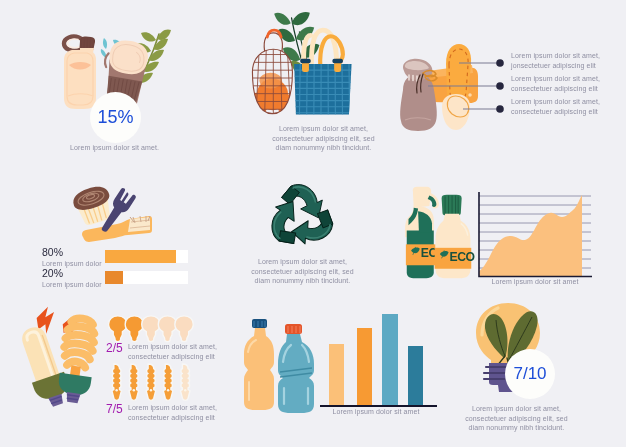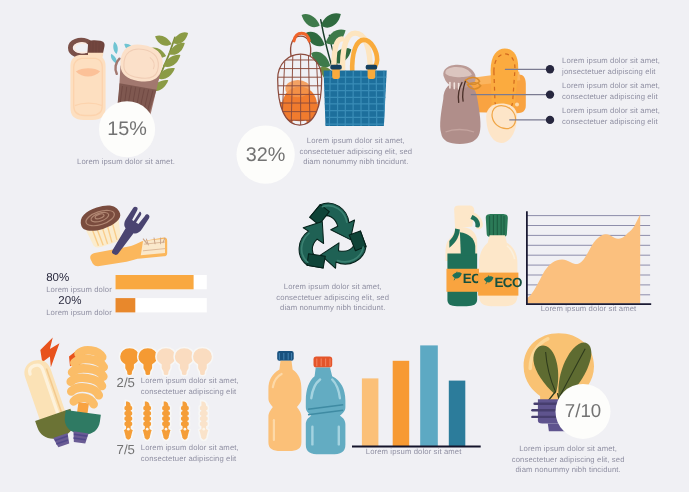--- a/index.html
+++ b/index.html
@@ -1,22 +1,22 @@
 <!DOCTYPE html>
 <html><head>
 <meta charset="utf-8">
 <style>
   html,body{margin:0;padding:0;}
   body{width:626px;height:447px;background:#f0f0f4;font-family:"Liberation Sans",sans-serif;overflow:hidden;}
   .stage{position:relative;width:626px;height:447px;background:#f0f0f4;}
   .abs{position:absolute;}
-  .pct-circle{position:absolute;border-radius:50%;background:#fdfdfb;display:flex;align-items:center;justify-content:center;color:#737373;font-weight:400;}
+  .pct-circle{position:absolute;border-radius:50%;background:#fdfdfb;display:flex;align-items:center;justify-content:center;color:#1d4ed8;font-weight:400;}
   .body-text{position:absolute;color:#8f8fa2;font-size:7px;line-height:9.6px;letter-spacing:0.1px;}
   .pct-label{position:absolute;color:#2b2b3f;font-size:10.5px;}
-  .frac{position:absolute;color:#737373;font-size:12px;}
+  .frac{position:absolute;color:#a21caf;font-size:12px;}
   svg{display:block;overflow:visible;}
 </style>
 </head>
 <body>
 
 <div class="stage">
 
   <div class="abs" style="left:56px;top:28px;">
     <svg width="112" height="104" viewBox="0 0 112 104">
 
@@ -156,23 +156,20 @@
             <path d="M106 50 l.6 64"></path>
             <path d="M114 50 l.8 64"></path>
         </g>
         <rect x="60" y="47" width="8" height="15" rx="2.5" fill="#f9ab3c"></rect>
         <rect x="97" y="47" width="8" height="15" rx="2.5" fill="#f9ab3c"></rect>
         <rect x="58" y="47" width="12" height="5" rx="2" fill="#16405f"></rect>
         <rect x="95" y="47" width="12" height="5" rx="2" fill="#16405f"></rect>
       </g>
     </svg>
   </div>
-  <div class="pct-circle" style="left:215px;top:114px;width:53px;height:53px;font-size:18px;">
-    <span>32%</span>
-  </div>
   <div class="body-text" style="left:270px;top:124px;width:107px;text-align:center;">Lorem ipsum dolor sit amet, consectetuer adipiscing elit, sed diam nonummy nibh tincidunt.</div>
 
   <div class="abs" style="left:400px;top:44px;">
     <svg width="78" height="88" viewBox="0 0 78 88">
 
       <g>
         <path d="M28 30 L70 24 C75 23 78 26 78 32 L78 52 C78 57 75 59 70 59 L32 58 C27 58 25 55 25 50 L25 36 C25 32 26 30 28 30 Z" fill="#f9a341"></path>
         <path d="M28 27 L72 21 L73 29 L27 34 Z" fill="#fbb45e"></path>
         <circle cx="70" cy="51" r="1.8" fill="#fdd9a8"></circle>
       </g>
@@ -256,21 +253,21 @@
 
   <div class="abs" style="left:42px;top:246px;width:150px;">
     <div class="abs" style="left:0;top:0;width:150px;height:20px;">
       <div class="pct-label" style="left:0;top:0;">80%</div>
       <div class="body-text" style="left:0;top:13px;width:110px;white-space:nowrap;">Lorem ipsum dolor</div>
       <div class="abs" style="left:63px;top:4px;width:83px;height:13px;background:#fff;">
         <div class="abs" style="left:0;top:0;width:85%;height:13px;background:#f9a840;"></div>
       </div>
     </div>
     <div class="abs" style="left:0;top:21px;width:150px;height:20px;">
-      <div class="pct-label" style="left:11px;top:0;">20%</div>
+      <div class="pct-label" style="left:0;top:0;">20%</div>
       <div class="body-text" style="left:0;top:13px;width:110px;white-space:nowrap;">Lorem ipsum dolor</div>
       <div class="abs" style="left:63px;top:4px;width:83px;height:13px;background:#fff;">
         <div class="abs" style="left:0;top:0;width:22%;height:13px;background:#e8882c;"></div>
       </div>
     </div>
   </div>
 
   <div class="abs" style="left:257px;top:174px;">
     <svg width="88" height="86" viewBox="0 0 100 100">
       <g stroke="#052019" stroke-width="1.5" stroke-linejoin="round">

